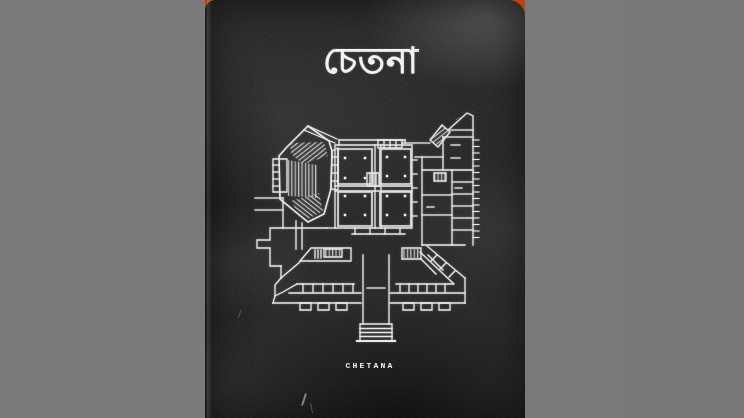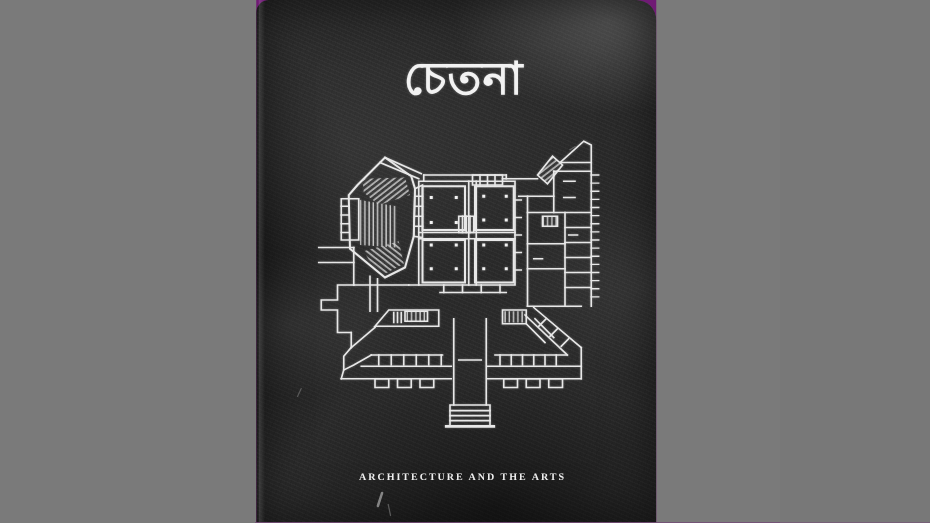--- a/index.html
+++ b/index.html
@@ -1,17 +1,17 @@
 <!DOCTYPE html>
 <html><head>
 <meta charset="utf-8">
 <style>
   html,body{margin:0;padding:0;background:#787878;}
-  #stage{position:relative;width:624px;height:418px;overflow:hidden;background:#701a75;
-         font-family:Liberation Serif, serif;}
+  #stage{position:relative;width:624px;height:418px;overflow:hidden;background:#c2410c;
+         font-family:Liberation Mono, monospace;}
   .letterbox{position:absolute;top:0;height:100%;background:#7a7a7a;}
   #lb-left{left:0;width:205px;}
   #lb-right{left:525px;width:219px;}
   .cover{position:absolute;left:205px;top:0;width:320px;height:418px;
     border-radius:10px 16px 0 0;
     background:
       radial-gradient(ellipse 200px 120px at 88% 4%, rgba(170,170,170,0.30), transparent 62%),
       radial-gradient(ellipse 300px 190px at 25% 28%, rgba(255,255,255,0.05), transparent 60%),
       radial-gradient(ellipse 150px 90px at 8% 62%, rgba(255,255,255,0.07), transparent 65%),
       radial-gradient(ellipse 170px 110px at 96% 55%, rgba(255,255,255,0.06), transparent 65%),
@@ -234,20 +234,20 @@
       <line x1="110" y1="143" x2="110" y2="212"></line>
       <line x1="136" y1="143" x2="136" y2="212"></line>
       <line x1="114" y1="176" x2="132" y2="176"></line>
       <rect x="107" y="212" width="32" height="17"></rect>
       <line x1="107" y1="216.5" x2="139" y2="216.5"></line>
       <line x1="107" y1="220.5" x2="139" y2="220.5"></line>
       <line x1="107" y1="224.5" x2="139" y2="224.5"></line>
       <line x1="104" y1="229" x2="142" y2="229" stroke-width="2.2"></line>
     </svg>
 
-    <div class="footer footer-2">ARCHITECTURE AND THE ARTS</div>
+    <div class="footer footer-1">CHETANA</div>
 
     <div class="scratch s1"></div>
     <div class="scratch s2"></div>
     <div class="scratch s3"></div>
     <div class="scratch s4"></div>
   </div>
 </div>
 
 </body></html>

